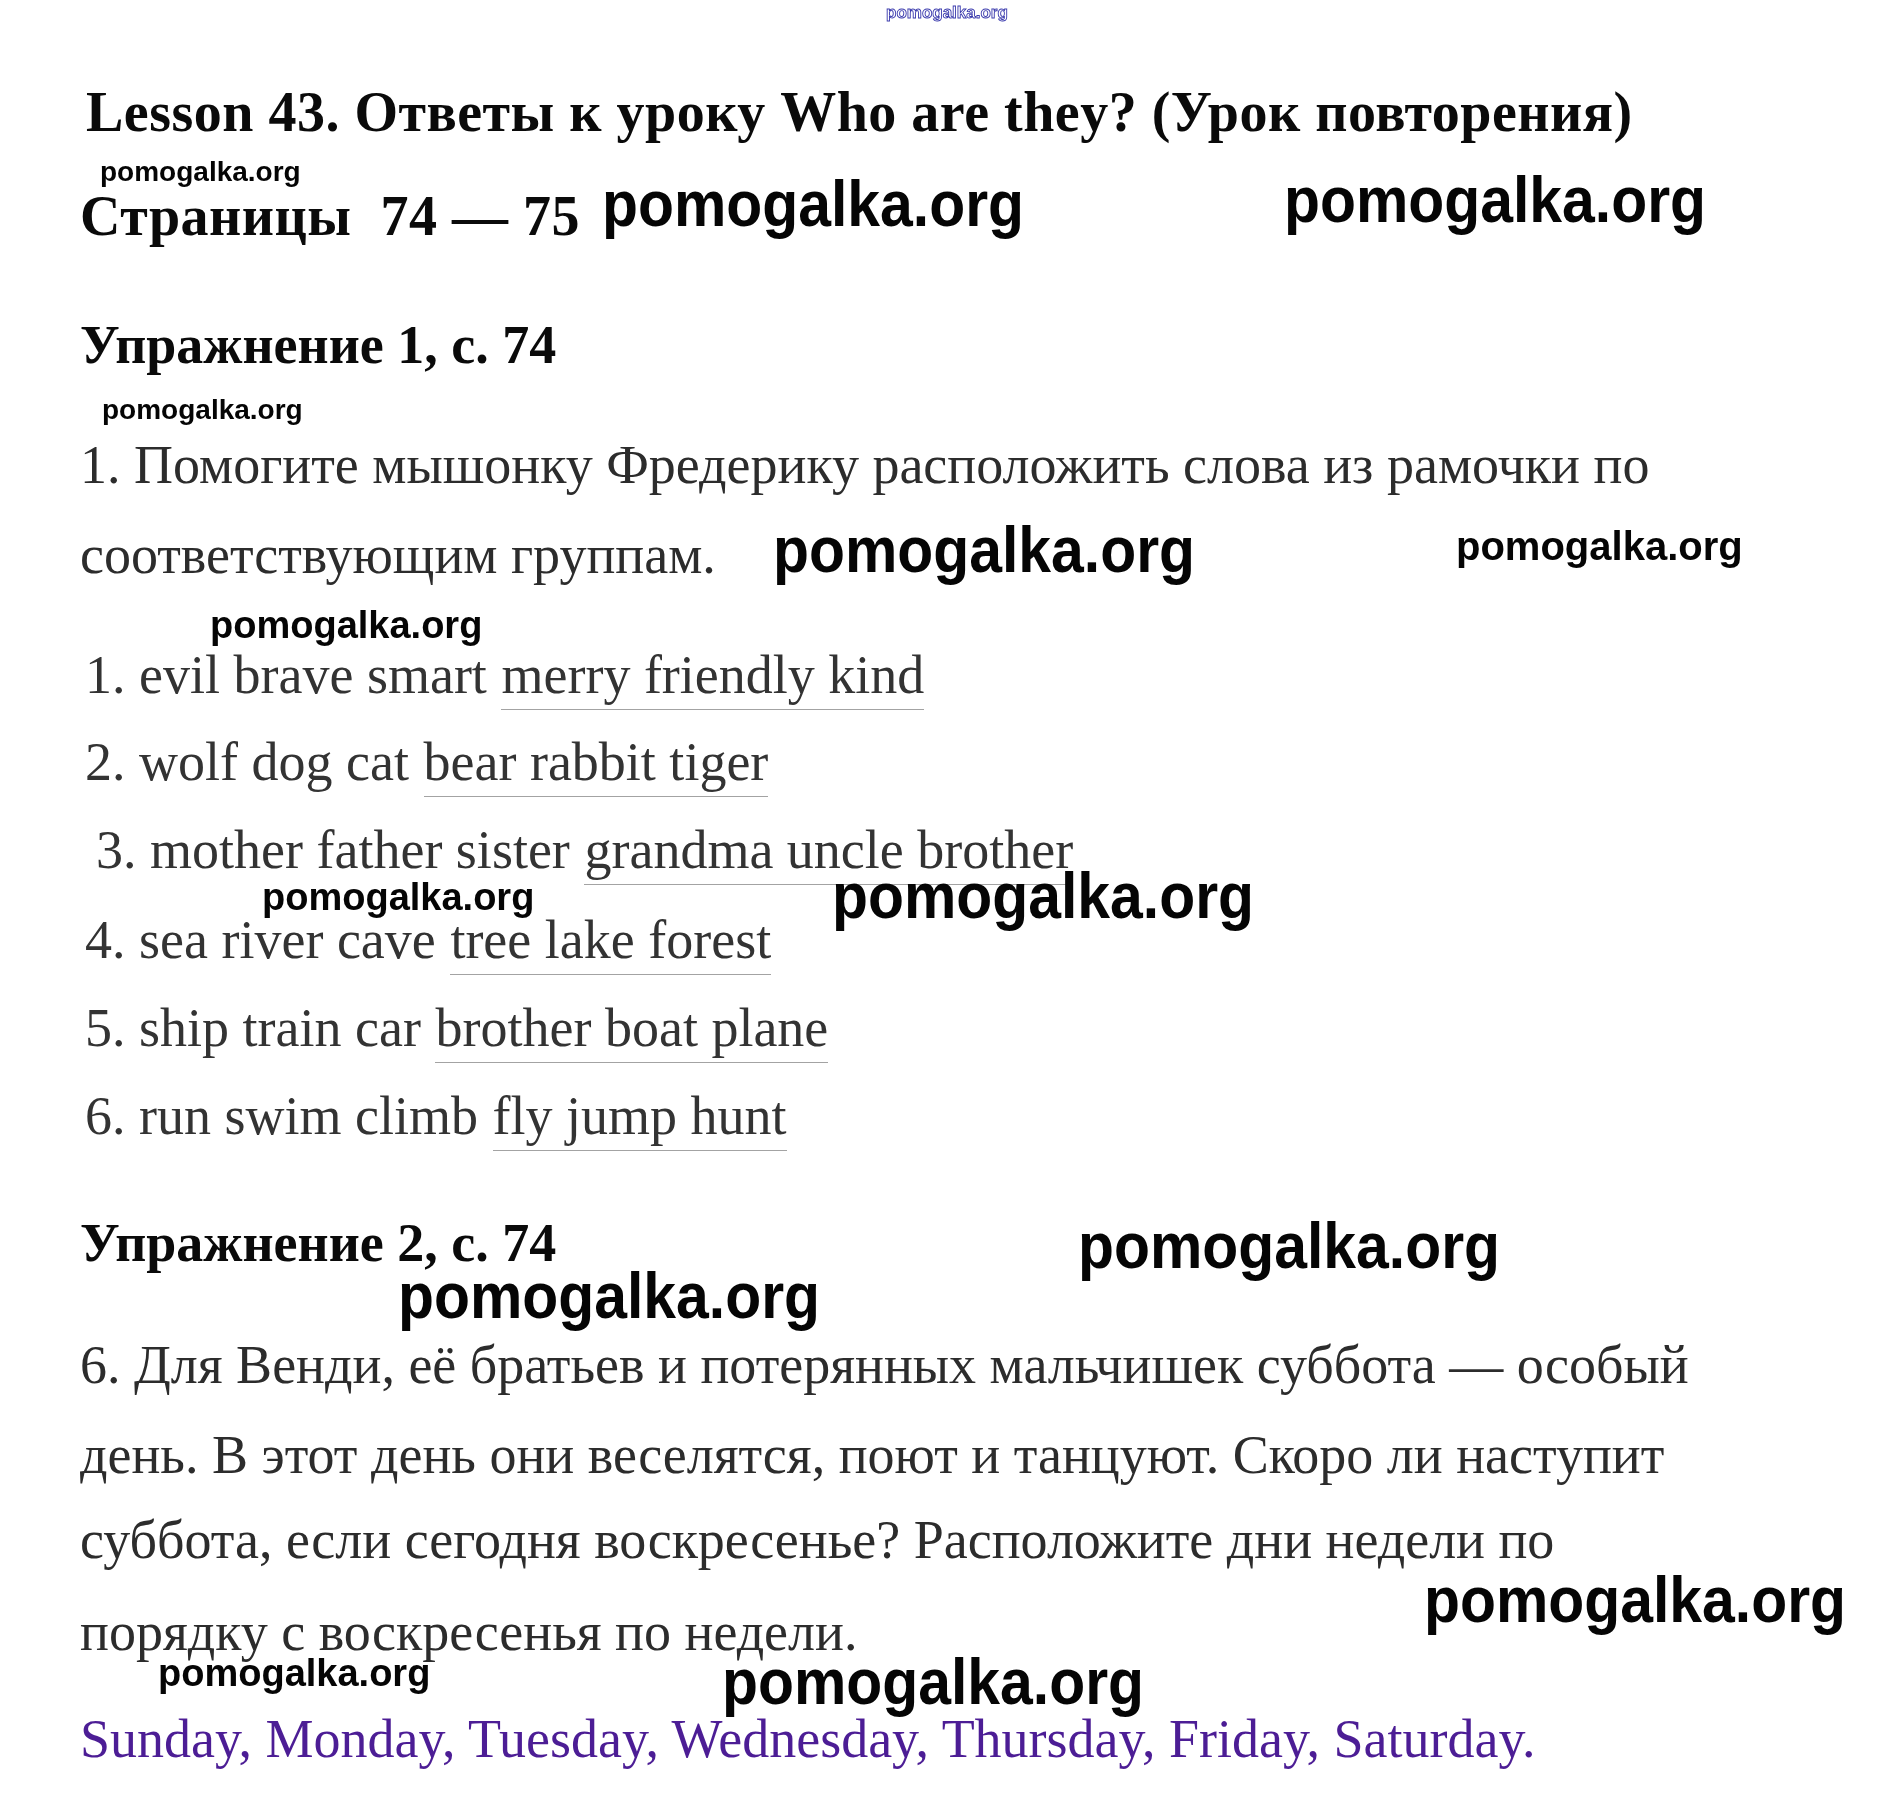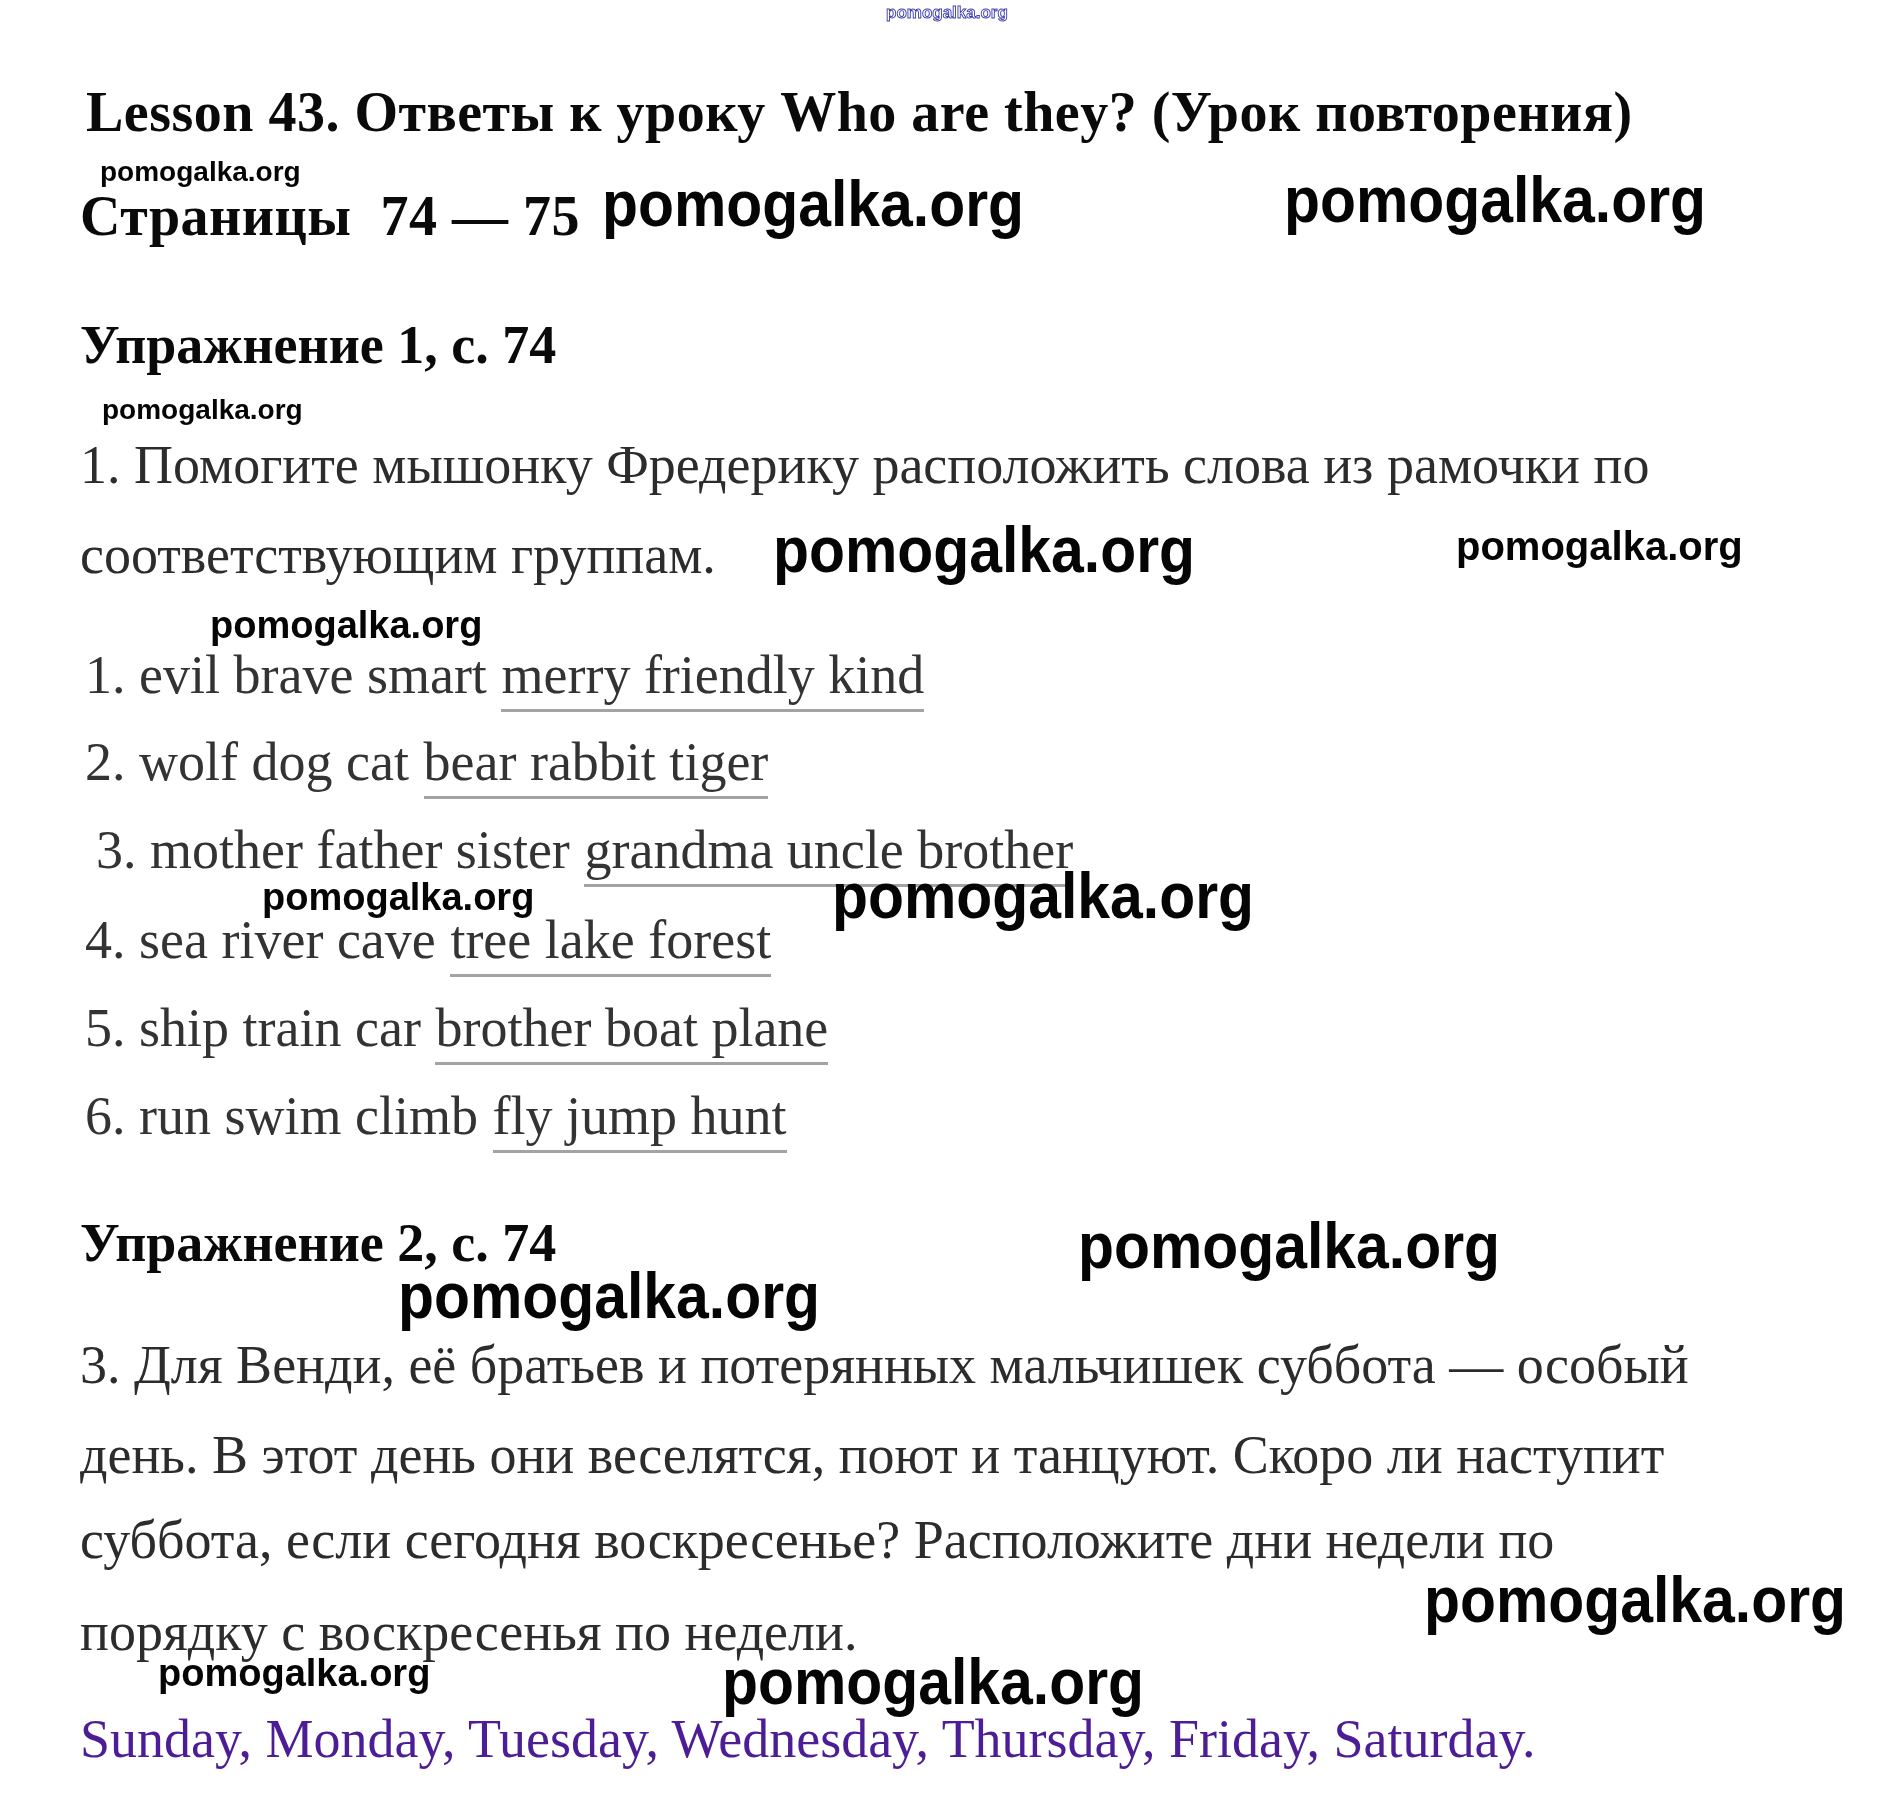--- a/index.html
+++ b/index.html
@@ -24,21 +24,21 @@
   .body-line{
     font-family:"Liberation Serif","DejaVu Serif",serif;
     font-size:54px;color:#2c2c2c;
   }
   .item-line{
     font-family:"Liberation Serif","DejaVu Serif",serif;
     font-size:54px;color:#333333;
   }
   .item-answer{
     margin-left:0.27em;
-    border-bottom:3px solid #a3a3a3;
+    border-bottom:1px solid #a3a3a3;
     padding-bottom:4px;
   }
   .answer-gray{
     font-family:"Liberation Serif","DejaVu Serif",serif;
     font-size:54px;color:#4c1d95;
   }
   
   .wm{
     font-family:"Liberation Sans","DejaVu Sans",sans-serif;
     color:#050505;white-space:nowrap;
@@ -89,21 +89,21 @@
 <div class="abs wm" style="left:832px;top:864px;"><span class="wm-big">pomogalka.org</span></div>
 
 <div class="abs item-line" style="left:85px;top:913px;text-align:center;"><span>4. sea river cave</span><span class="item-answer">tree lake forest</span></div>
 <div class="abs item-line" style="left:85px;top:1001px;"><span>5. ship train car</span><span class="item-answer">brother boat plane</span></div>
 <div class="abs item-line" style="left:85px;top:1089px;"><span>6. run swim climb</span><span class="item-answer">fly jump hunt</span></div>
 
 <div class="abs h-sub" style="left:80px;top:1216px;">Упражнение 2, с. 74</div>
 <div class="abs wm" style="left:1078px;top:1214px;"><span class="wm-big">pomogalka.org</span></div>
 <div class="abs wm" style="left:398px;top:1264px;"><span class="wm-big">pomogalka.org</span></div>
 
-<div class="abs body-line" style="left:80px;top:1338px;">3. Для Венди, её братьев и потерянных мальчишек суббота — особый</div>
+<div class="abs body-line" style="left:80px;top:1338px;">6. Для Венди, её братьев и потерянных мальчишек суббота — особый</div>
 <div class="abs body-line" style="left:80px;top:1428px;">день. В этот день они веселятся, поют и танцуют. Скоро ли наступит</div>
 <div class="abs body-line" style="left:80px;top:1513px;">суббота, если сегодня воскресенье? Расположите дни недели по</div>
 <div class="abs body-line" style="left:80px;top:1605px;">порядку с воскресенья по недели.</div>
 
 <div class="abs wm" style="left:1424px;top:1568px;"><span class="wm-big">pomogalka.org</span></div>
 <div class="abs wm wm-small" style="left:158px;top:1654px;">pomogalka.org</div>
 <div class="abs wm" style="left:722px;top:1650px;"><span class="wm-big">pomogalka.org</span></div>
 
 <div class="abs answer-gray" style="left:80px;top:1712px;">Sunday, Monday, Tuesday, Wednesday, Thursday, Friday, Saturday.</div>
 

